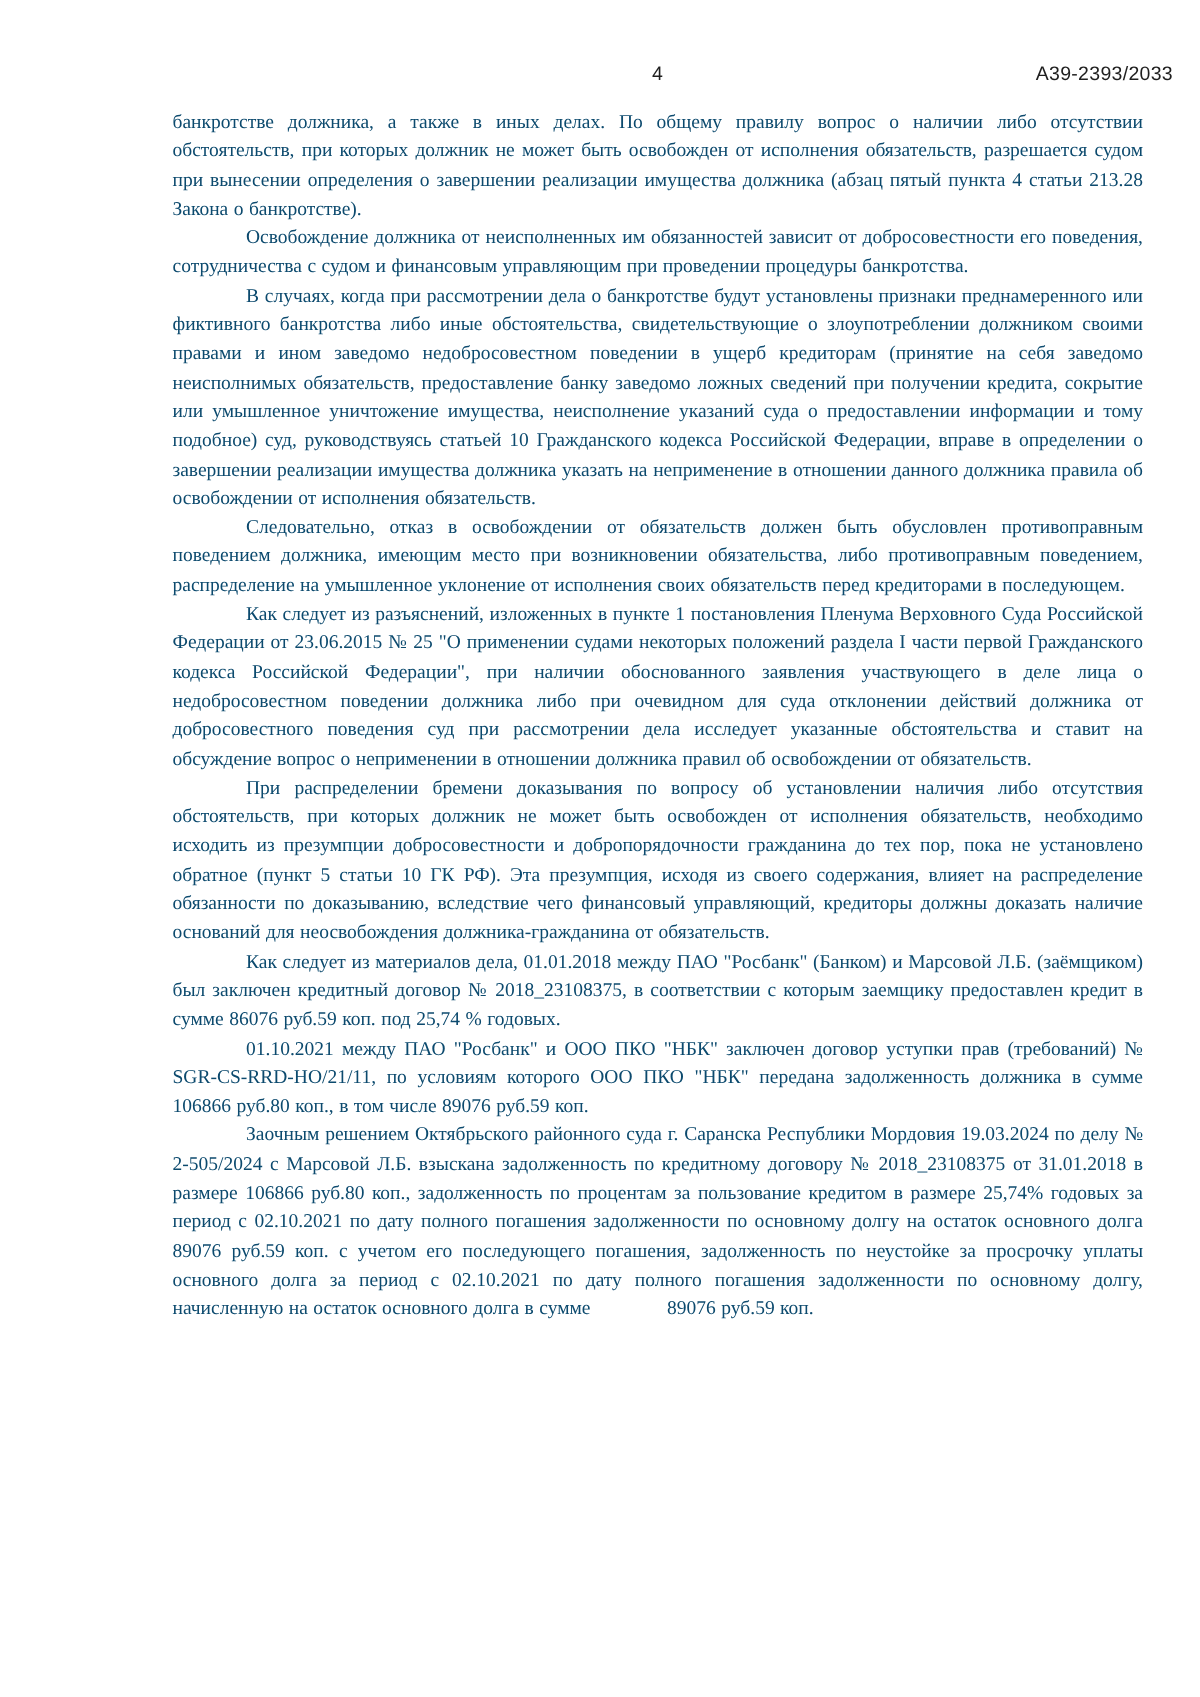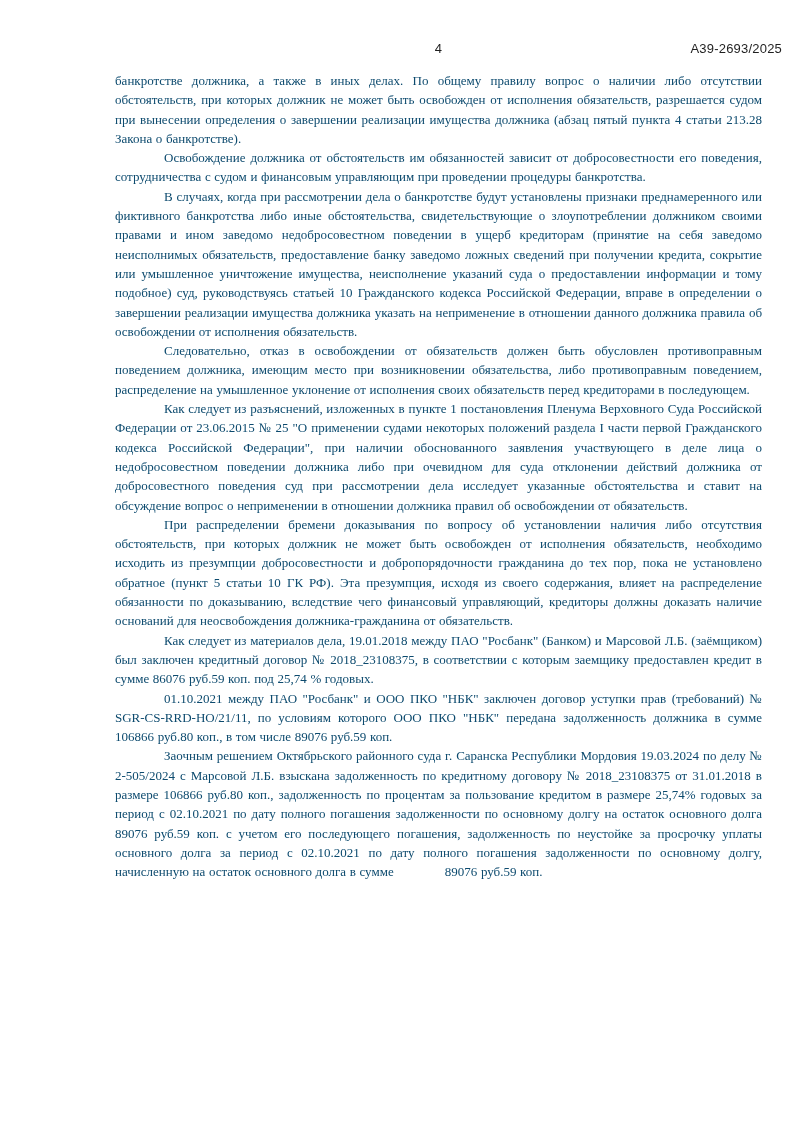--- a/index.html
+++ b/index.html
@@ -62,28 +62,28 @@
     text-indent: 0;
   }
 </style>
 </head>
 <body>
 
 <div class="page">
 
   <div class="page-header">
     <span class="page-number">4</span>
-    <span class="case-number">А39-2693/2025</span>
+    <span class="case-number">А39-2393/2033</span>
   </div>
 
   <div class="doc-body">
     <p class="continuation">банкротстве должника, а также в иных делах. По общему правилу вопрос о наличии либо отсутствии обстоятельств, при которых должник не может быть освобожден от исполнения обязательств, разрешается судом при вынесении определения о завершении реализации имущества должника (абзац пятый пункта 4 статьи 213.28 Закона о банкротстве).</p>
-    <p>Освобождение должника от обстоятельств им обязанностей зависит от добросовестности его поведения, сотрудничества с судом и финансовым управляющим при проведении процедуры банкротства.</p>
+    <p>Освобождение должника от неисполненных им обязанностей зависит от добросовестности его поведения, сотрудничества с судом и финансовым управляющим при проведении процедуры банкротства.</p>
     <p>В случаях, когда при рассмотрении дела о банкротстве будут установлены признаки преднамеренного или фиктивного банкротства либо иные обстоятельства, свидетельствующие о злоупотреблении должником своими правами и ином заведомо недобросовестном поведении в ущерб кредиторам (принятие на себя заведомо неисполнимых обязательств, предоставление банку заведомо ложных сведений при получении кредита, сокрытие или умышленное уничтожение имущества, неисполнение указаний суда о предоставлении информации и тому подобное) суд, руководствуясь статьей 10 Гражданского кодекса Российской Федерации, вправе в определении о завершении реализации имущества должника указать на неприменение в отношении данного должника правила об освобождении от исполнения обязательств.</p>
     <p>Следовательно, отказ в освобождении от обязательств должен быть обусловлен противоправным поведением должника, имеющим место при возникновении обязательства, либо противоправным поведением, распределение на умышленное уклонение от исполнения своих обязательств перед кредиторами в последующем.</p>
     <p>Как следует из разъяснений, изложенных в пункте 1 постановления Пленума Верховного Суда Российской Федерации от 23.06.2015 № 25 "О применении судами некоторых положений раздела I части первой Гражданского кодекса Российской Федерации", при наличии обоснованного заявления участвующего в деле лица о недобросовестном поведении должника либо при очевидном для суда отклонении действий должника от добросовестного поведения суд при рассмотрении дела исследует указанные обстоятельства и ставит на обсуждение вопрос о неприменении в отношении должника правил об освобождении от обязательств.</p>
     <p>При распределении бремени доказывания по вопросу об установлении наличия либо отсутствия обстоятельств, при которых должник не может быть освобожден от исполнения обязательств, необходимо исходить из презумпции добросовестности и добропорядочности гражданина до тех пор, пока не установлено обратное (пункт 5 статьи 10 ГК РФ). Эта презумпция, исходя из своего содержания, влияет на распределение обязанности по доказыванию, вследствие чего финансовый управляющий, кредиторы должны доказать наличие оснований для неосвобождения должника-гражданина от обязательств.</p>
-    <p>Как следует из материалов дела, 19.01.2018 между ПАО "Росбанк" (Банком) и Марсовой Л.Б. (заёмщиком) был заключен кредитный договор № 2018_23108375, в соответствии с которым заемщику предоставлен кредит в сумме 86076 руб.59 коп. под 25,74 % годовых.</p>
+    <p>Как следует из материалов дела, 01.01.2018 между ПАО "Росбанк" (Банком) и Марсовой Л.Б. (заёмщиком) был заключен кредитный договор № 2018_23108375, в соответствии с которым заемщику предоставлен кредит в сумме 86076 руб.59 коп. под 25,74 % годовых.</p>
     <p>01.10.2021 между ПАО "Росбанк" и ООО ПКО "НБК" заключен договор уступки прав (требований) № SGR-CS-RRD-HO/21/11, по условиям которого ООО ПКО "НБК" передана задолженность должника в сумме 106866 руб.80 коп., в том числе 89076 руб.59 коп.</p>
     <p>Заочным решением Октябрьского районного суда г. Саранска Республики Мордовия 19.03.2024 по делу № 2-505/2024 с Марсовой Л.Б. взыскана задолженность по кредитному договору № 2018_23108375 от 31.01.2018 в размере 106866 руб.80 коп., задолженность по процентам за пользование кредитом в размере 25,74% годовых за период с 02.10.2021 по дату полного погашения задолженности по основному долгу на остаток основного долга 89076 руб.59 коп. с учетом его последующего погашения, задолженность по неустойке за просрочку уплаты основного долга за период с 02.10.2021 по дату полного погашения задолженности по основному долгу, начисленную на остаток основного долга в сумме&nbsp;&nbsp;&nbsp;&nbsp;&nbsp;&nbsp;&nbsp;&nbsp;&nbsp;&nbsp;&nbsp;&nbsp;&nbsp;&nbsp;89076 руб.59 коп.</p>
   </div>
 
 </div>
 
 </body></html>

